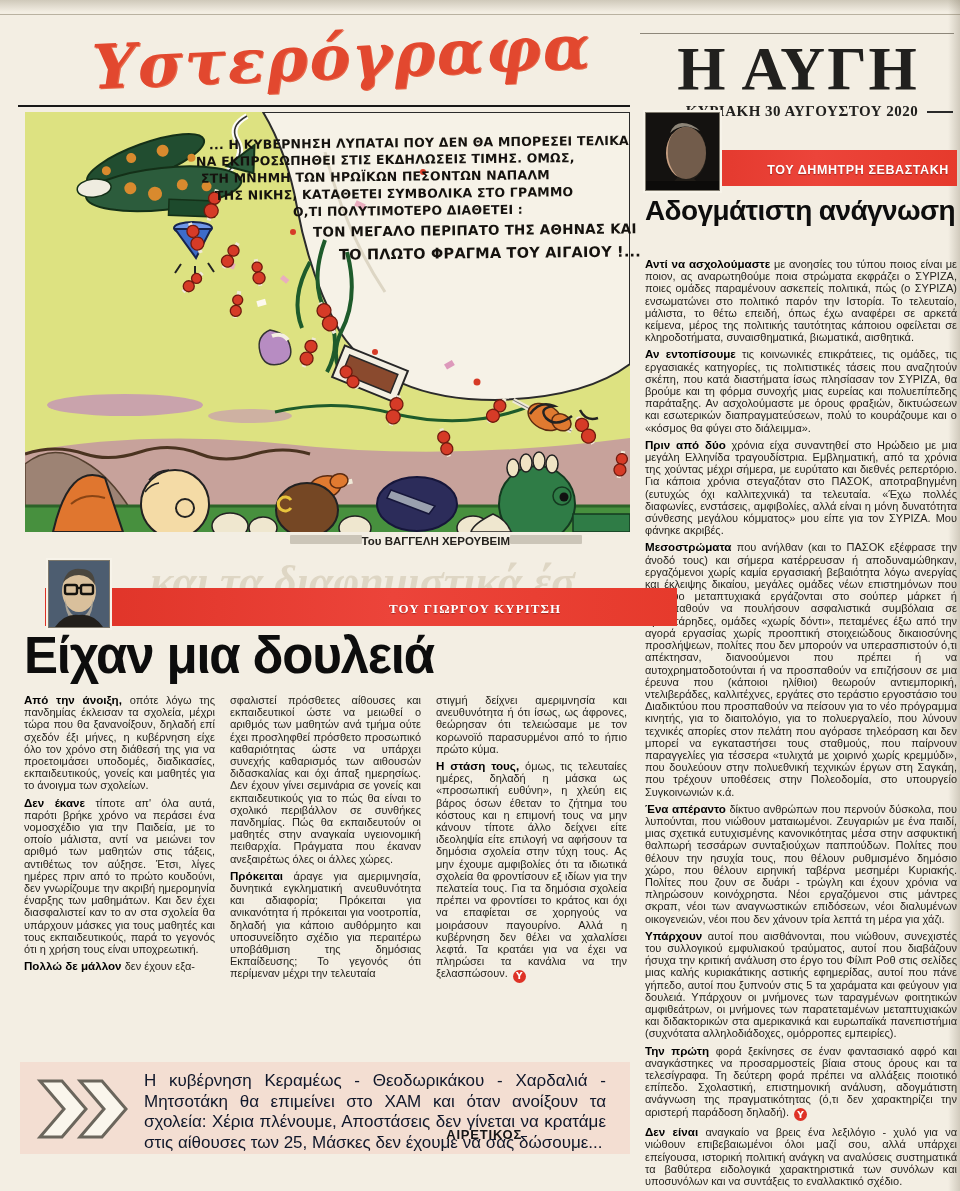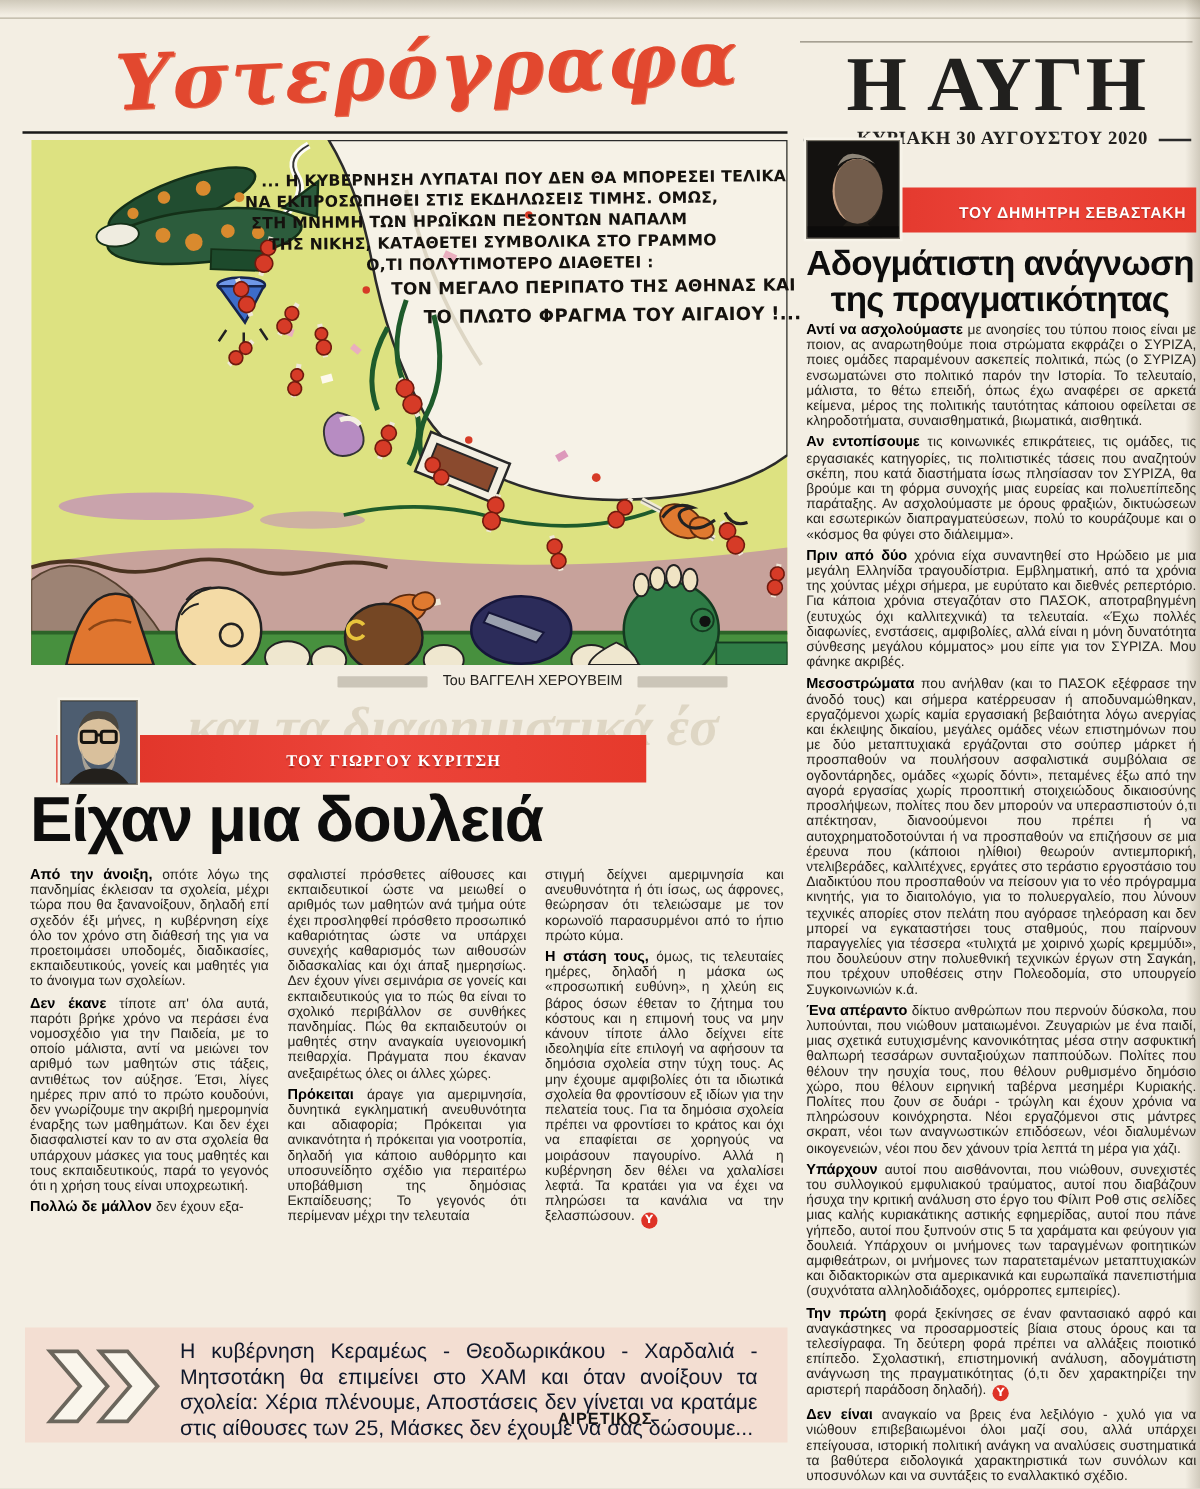--- a/index.html
+++ b/index.html
@@ -30,22 +30,22 @@
   
   .cartoon{position:absolute;left:25px;top:112px;width:484px;height:420px;}
   .cartoon svg{position:absolute;left:0;top:0;}
   .cap{position:absolute;font-family:"DejaVu Sans",sans-serif;font-weight:700;
        font-size:12.5px;line-height:1;letter-spacing:.2px;color:#15120e;
        transform:rotate(-.6deg);white-space:nowrap;}
   .cap0{left:184px;top:25px;} .cap1{left:171px;top:42px;} .cap2{left:176px;top:59px;}
   .cap3{left:190px;top:76px;} .cap4{left:268px;top:93px;}
   .cap5{left:288px;top:112px;font-size:13.5px;} .cap6{left:314px;top:134px;font-size:14.5px;}
   .cartoon-credit{position:absolute;left:25px;top:535px;width:605px;height:20px;
-      display:flex;align-items:center;justify-content:flex-end;gap:12px;padding-right:48px;
-      box-sizing:border-box;font-weight:400;font-size:11.5px;color:#23211d;}
+      display:flex;align-items:flex-start;justify-content:flex-end;padding-right:48px;
+      box-sizing:border-box;font-weight:700;font-size:11.5px;color:#23211d;}
   .bleed-bar{display:inline-block;width:72px;height:9px;background:#b5afa1;opacity:.65;border-radius:1px;}
 
   
   .byline-banner{position:absolute;background:linear-gradient(90deg,#de3226,#ec443a 55%,#e63a2c);
       color:#fff;font-weight:700;display:flex;align-items:flex-end;justify-content:flex-end;
       box-sizing:border-box;letter-spacing:.6px;text-shadow:0 1px 1px rgba(80,0,0,.45);}
   .author-photo{position:absolute;border:1px solid #7d786c;box-shadow:0 0 0 2px #f7f3e9;background:#222;}
   .author-photo svg{display:block;}
   .article p{margin:0 0 5px;text-align:justify;font-size:11px;line-height:12.2px;color:#26241f;}
   .article p strong{color:#000;font-size:11.6px;}
@@ -60,21 +60,21 @@
   .right-headline{position:absolute;left:0;top:84px;margin:0;font-size:28px;line-height:29px;
       font-weight:800;letter-spacing:-.6px;color:#0d0d0d;text-align:center;}
   .right-body{position:absolute;top:146px;left:0;width:312px;}
 
   
   .left-article{position:absolute;left:20px;top:556px;width:612px;height:505px;}
   .ghost-text{position:absolute;left:130px;top:0px;font-family:"Liberation Serif",serif;
       font-style:italic;font-weight:700;font-size:44px;color:#8f7c4e;opacity:.20;
       white-space:nowrap;z-index:0;}
   .photo-kyr{left:28px;top:4px;width:60px;height:66px;z-index:3;}
-  .banner-kyr{left:25px;top:32px;width:472px;height:38px;z-index:2;font-size:13px;padding:0 116px 9px 0;
+  .banner-kyr{left:25px;top:32px;width:632px;height:38px;z-index:2;font-size:13px;padding:0 116px 9px 0;
       font-family:"Liberation Serif",serif;letter-spacing:1px;}
   .left-headline{position:absolute;left:4px;top:78px;margin:0;font-size:51px;line-height:44px;
       font-weight:800;letter-spacing:-1.2px;color:#0d0d0d;}
   .cols{position:absolute;left:4px;top:138px;width:604px;display:flex;gap:15px;}
   .colx{width:191px;}
 
   
   .quote-box{position:absolute;left:20px;top:1062px;width:610px;height:92px;
       background:#f3ded2;box-sizing:border-box;}
   .chevrons{position:absolute;left:16px;top:16px;}
@@ -308,21 +308,20 @@
         <path d="M40 14 Q58 16 60 36 Q62 56 48 66 L60 77 L20 77 L32 64 Q20 52 22 34 Q24 16 40 14 Z" fill="#2a241e" opacity="0.55"></path>
         <path d="M24 20 Q36 8 54 18 Q46 10 36 10 Q28 10 24 20 Z" fill="#8d8578"></path>
         <rect y="68" width="73" height="9" fill="#0c0b0a"></rect>
       </svg>
     </div>
     <div class="byline-banner banner-sev">
       <span>ΤΟΥ ΔΗΜΗΤΡΗ ΣΕΒΑΣΤΑΚΗ</span>
     </div>
     <h1 class="right-headline">
       <span>Αδογμάτιστη ανάγνωση</span><br>
-      <span>της πραγματικότητας</span>
     </h1>
     <div class="article right-body">
         <p><strong>Αντί να ασχολούμαστε </strong>με ανοησίες του τύπου ποιος είναι με ποιον, ας αναρωτηθούμε ποια στρώματα εκφράζει ο ΣΥΡΙΖΑ, ποιες ομάδες παραμένουν ασκεπείς πολιτικά, πώς (ο ΣΥΡΙΖΑ) ενσωματώνει στο πολιτικό παρόν την Ιστορία. Το τελευταίο, μάλιστα, το θέτω επειδή, όπως έχω αναφέρει σε αρκετά κείμενα, μέρος της πολιτικής ταυτότητας κάποιου οφείλεται σε κληροδοτήματα, συναισθηματικά, βιωματικά, αισθητικά.</p>
         <p><strong>Αν εντοπίσουμε </strong>τις κοινωνικές επικράτειες, τις ομάδες, τις εργασιακές κατηγορίες, τις πολιτιστικές τάσεις που αναζητούν σκέπη, που κατά διαστήματα ίσως πλησίασαν τον ΣΥΡΙΖΑ, θα βρούμε και τη φόρμα συνοχής μιας ευρείας και πολυεπίπεδης παράταξης. Αν ασχολούμαστε με όρους φραξιών, δικτυώσεων και εσωτερικών διαπραγματεύσεων, πολύ το κουράζουμε και ο «κόσμος θα φύγει στο διάλειμμα».</p>
         <p><strong>Πριν από δύο </strong>χρόνια είχα συναντηθεί στο Ηρώδειο με μια μεγάλη Ελληνίδα τραγουδίστρια. Εμβληματική, από τα χρόνια της χούντας μέχρι σήμερα, με ευρύτατο και διεθνές ρεπερτόριο. Για κάποια χρόνια στεγαζόταν στο ΠΑΣΟΚ, αποτραβηγμένη (ευτυχώς όχι καλλιτεχνικά) τα τελευταία. «Έχω πολλές διαφωνίες, ενστάσεις, αμφιβολίες, αλλά είναι η μόνη δυνατότητα σύνθεσης μεγάλου κόμματος» μου είπε για τον ΣΥΡΙΖΑ. Μου φάνηκε ακριβές.</p>
         <p><strong>Μεσοστρώματα </strong>που ανήλθαν (και το ΠΑΣΟΚ εξέφρασε την άνοδό τους) και σήμερα κατέρρευσαν ή αποδυναμώθηκαν, εργαζόμενοι χωρίς καμία εργασιακή βεβαιότητα λόγω ανεργίας και έκλειψης δικαίου, μεγάλες ομάδες νέων επιστημόνων που με δύο μεταπτυχιακά εργάζονται στο σούπερ μάρκετ ή προσπαθούν να πουλήσουν ασφαλιστικά συμβόλαια σε ογδοντάρηδες, ομάδες «χωρίς δόντι», πεταμένες έξω από την αγορά εργασίας χωρίς προοπτική στοιχειώδους δικαιοσύνης προσλήψεων, πολίτες που δεν μπορούν να υπερασπιστούν ό,τι απέκτησαν, διανοούμενοι που πρέπει ή να αυτοχρηματοδοτούνται ή να προσπαθούν να επιζήσουν σε μια έρευνα που (κάποιοι ηλίθιοι) θεωρούν αντιεμπορική, ντελιβεράδες, καλλιτέχνες, εργάτες στο τεράστιο εργοστάσιο του Διαδικτύου που προσπαθούν να πείσουν για το νέο πρόγραμμα κινητής, για το διαιτολόγιο, για το πολυεργαλείο, που λύνουν τεχνικές απορίες στον πελάτη που αγόρασε τηλεόραση και δεν μπορεί να εγκαταστήσει τους σταθμούς, που παίρνουν παραγγελίες για τέσσερα «τυλιχτά με χοιρινό χωρίς κρεμμύδι», που δουλεύουν στην πολυεθνική τεχνικών έργων στη Σαγκάη, που τρέχουν υποθέσεις στην Πολεοδομία, στο υπουργείο Συγκοινωνιών κ.ά.</p>
         <p><strong>Ένα απέραντο </strong>δίκτυο ανθρώπων που περνούν δύσκολα, που λυπούνται, που νιώθουν ματαιωμένοι. Ζευγαριών με ένα παιδί, μιας σχετικά ευτυχισμένης κανονικότητας μέσα στην ασφυκτική θαλπωρή τεσσάρων συνταξιούχων παππούδων. Πολίτες που θέλουν την ησυχία τους, που θέλουν ρυθμισμένο δημόσιο χώρο, που θέλουν ειρηνική ταβέρνα μεσημέρι Κυριακής. Πολίτες που ζουν σε δυάρι - τρώγλη και έχουν χρόνια να πληρώσουν κοινόχρηστα. Νέοι εργαζόμενοι στις μάντρες σκραπ, νέοι των αναγνωστικών επιδόσεων, νέοι διαλυμένων οικογενειών, νέοι που δεν χάνουν τρία λεπτά τη μέρα για χάζι.</p>
         <p><strong>Υπάρχουν </strong>αυτοί που αισθάνονται, που νιώθουν, συνεχιστές του συλλογικού εμφυλιακού τραύματος, αυτοί που διαβάζουν ήσυχα την κριτική ανάλυση στο έργο του Φίλιπ Ροθ στις σελίδες μιας καλής κυριακάτικης αστικής εφημερίδας, αυτοί που πάνε γήπεδο, αυτοί που ξυπνούν στις 5 τα χαράματα και φεύγουν για δουλειά. Υπάρχουν οι μνήμονες των ταραγμένων φοιτητικών αμφιθεάτρων, οι μνήμονες των παρατεταμένων μεταπτυχιακών και διδακτορικών στα αμερικανικά και ευρωπαϊκά πανεπιστήμια (συχνότατα αλληλοδιάδοχες, ομόρροπες εμπειρίες).</p>
         <p><strong>Την πρώτη </strong>φορά ξεκίνησες σε έναν φαντασιακό αφρό και αναγκάστηκες να προσαρμοστείς βίαια στους όρους και τα τελεσίγραφα. Τη δεύτερη φορά πρέπει να αλλάξεις ποιοτικό επίπεδο. Σχολαστική, επιστημονική ανάλυση, αδογμάτιστη ανάγνωση της πραγματικότητας (ό,τι δεν χαρακτηρίζει την αριστερή παράδοση δηλαδή).<span class="ylogo">Υ</span></p>
         <p><strong>Δεν είναι </strong>αναγκαίο να βρεις ένα λεξιλόγιο - χυλό για να νιώθουν επιβεβαιωμένοι όλοι μαζί σου, αλλά υπάρχει επείγουσα, ιστορική πολιτική ανάγκη να αναλύσεις συστηματικά τα βαθύτερα ειδολογικά χαρακτηριστικά των συνόλων και υποσυνόλων και να συντάξεις το εναλλακτικό σχέδιο.</p>

